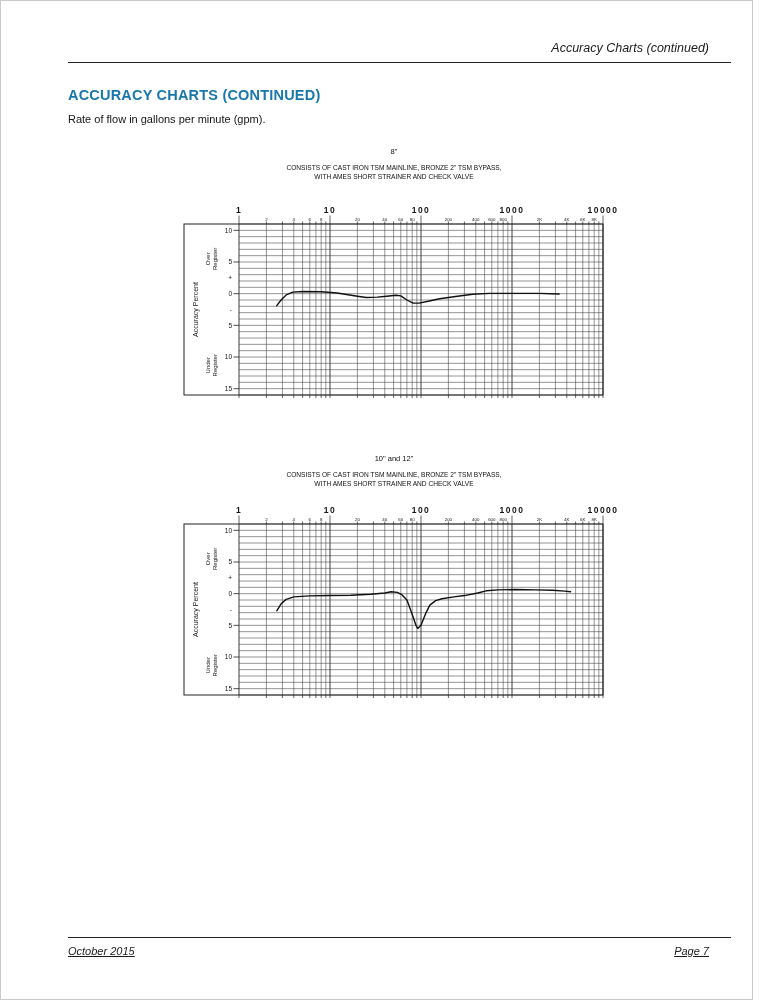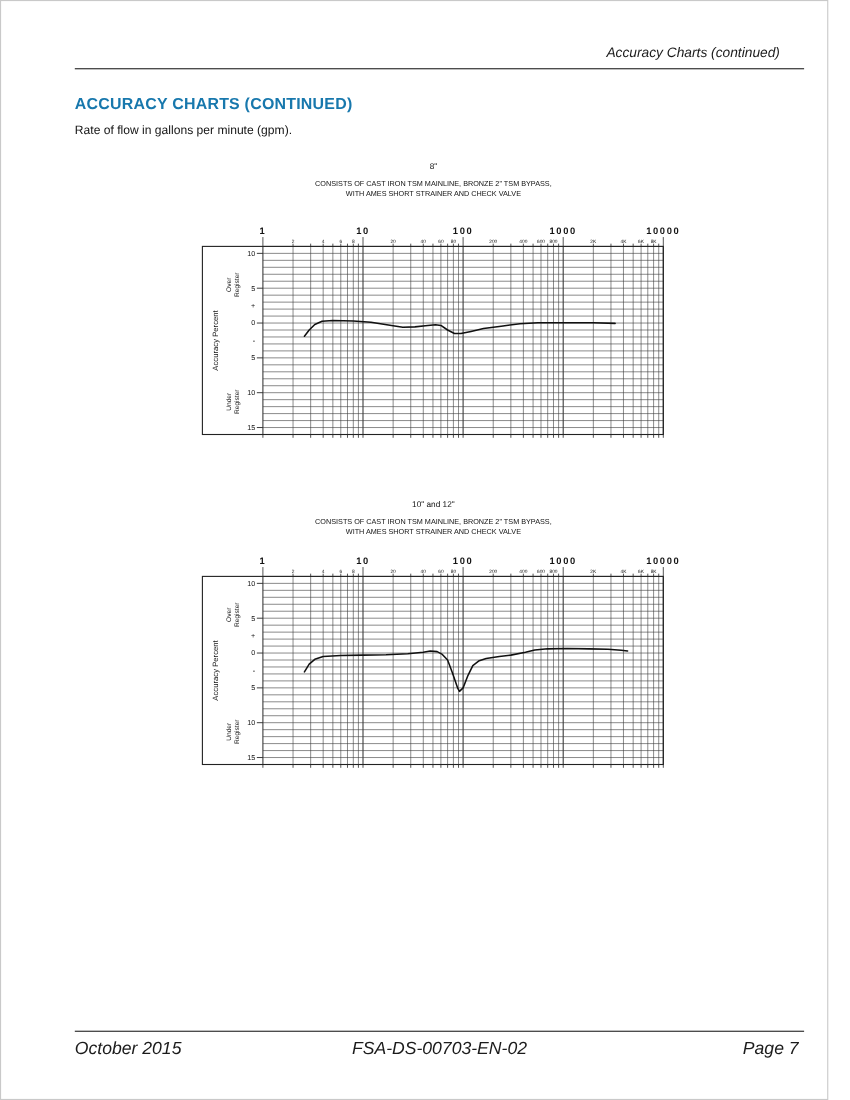--- a/index.html
+++ b/index.html
@@ -12,24 +12,24 @@
   .doc-title { position:absolute; top:86px; left:67px; font-size:14.5px; font-weight:bold; letter-spacing:0.2px; }
   .doc-sub  { position:absolute; top:112px; left:67px; font-size:11px; color:#141414;text-align:center; }
 
   .chart-caption { position:absolute; left:156px; width:474px; text-align:center; color:#101010; }
   .chart-caption .size-line { font-size:7.5px; margin-bottom:7px; }
   .chart-caption .consists  { font-size:6.6px; line-height:9px; }
 
   .chart-svg { position:absolute; left:160px; }
 
   .ftr-rule { position:absolute; top:936px; left:67px; width:663px; border-top:1.5px solid #222; }
-  .ftr-text { position:absolute; top:944px; font-style:italic; font-size:16px; color:#1b1b1b; }
+  .ftr-text { position:absolute; top:944px; font-style:italic; font-size:11px; color:#1b1b1b;text-decoration:underline; }
   .ftr-left   { left:67px; }
   .ftr-center { left:67px; width:663px; text-align:center; }
-  .ftr-right  { right:26px; }
+  .ftr-right  { right:43px; }
 </style>
 </head>
 <body>
 
 <div class="page">
 
   <div class="hdr-text">Accuracy Charts (continued)</div>
   <div class="hdr-rule"></div>
 
   <div class="doc-title" id="doc-title" style="color: rgb(24, 120, 173);">ACCURACY CHARTS (CONTINUED)</div>
@@ -408,16 +408,15 @@
       <text x="37" y="110.5" text-anchor="middle" fill="#141414" font-size="7" font-family="&quot;Liberation Sans&quot;, sans-serif" transform="rotate(-90 37 110.5)">Accuracy Percent</text>
       <text x="49" y="59.83333333333333" text-anchor="middle" fill="#141414" font-size="6" font-family="&quot;Liberation Sans&quot;, sans-serif" transform="rotate(-90 49 59.83333333333333)">Over</text>
       <text x="56.5" y="59.83333333333333" text-anchor="middle" fill="#141414" font-size="6" font-family="&quot;Liberation Sans&quot;, sans-serif" transform="rotate(-90 56.5 59.83333333333333)">Register</text>
       <text x="49" y="166.23333333333332" text-anchor="middle" fill="#141414" font-size="6" font-family="&quot;Liberation Sans&quot;, sans-serif" transform="rotate(-90 49 166.23333333333332)">Under</text>
       <text x="56.5" y="166.23333333333332" text-anchor="middle" fill="#141414" font-size="6" font-family="&quot;Liberation Sans&quot;, sans-serif" transform="rotate(-90 56.5 166.23333333333332)">Register</text>
       <path d="M115.76 111.77 L120.08 104.80 L125.18 100.37 L132.79 97.83 L148.81 96.88 L169.00 96.57 L189.97 96.25 L209.69 95.30 L223.79 94.03 L230.16 92.77 L236.37 93.40 L241.11 95.93 L245.90 101.00 L250.18 112.40 L254.95 126.33 L256.70 129.50 L260.00 126.33 L264.48 114.93 L268.82 106.07 L274.68 101.63 L280.97 99.73 L292.92 97.83 L303.42 96.57 L316.72 94.03 L325.16 91.82 L336.90 90.87 L354.77 90.55 L374.23 90.87 L391.69 91.18 L403.76 92.13 L409.55 92.77" fill="none" stroke="#111" stroke-width="1.4" stroke-linejoin="round" stroke-linecap="round"></path>
     </svg>
 
   <div class="ftr-rule"></div>
   <div class="ftr-text ftr-left">October 2015</div>
-  <div class="ftr-text ftr-center">FSA-DS-00703-EN-02</div>
   <div class="ftr-text ftr-right">Page 7</div>
 
 </div>
 
 </body></html>

